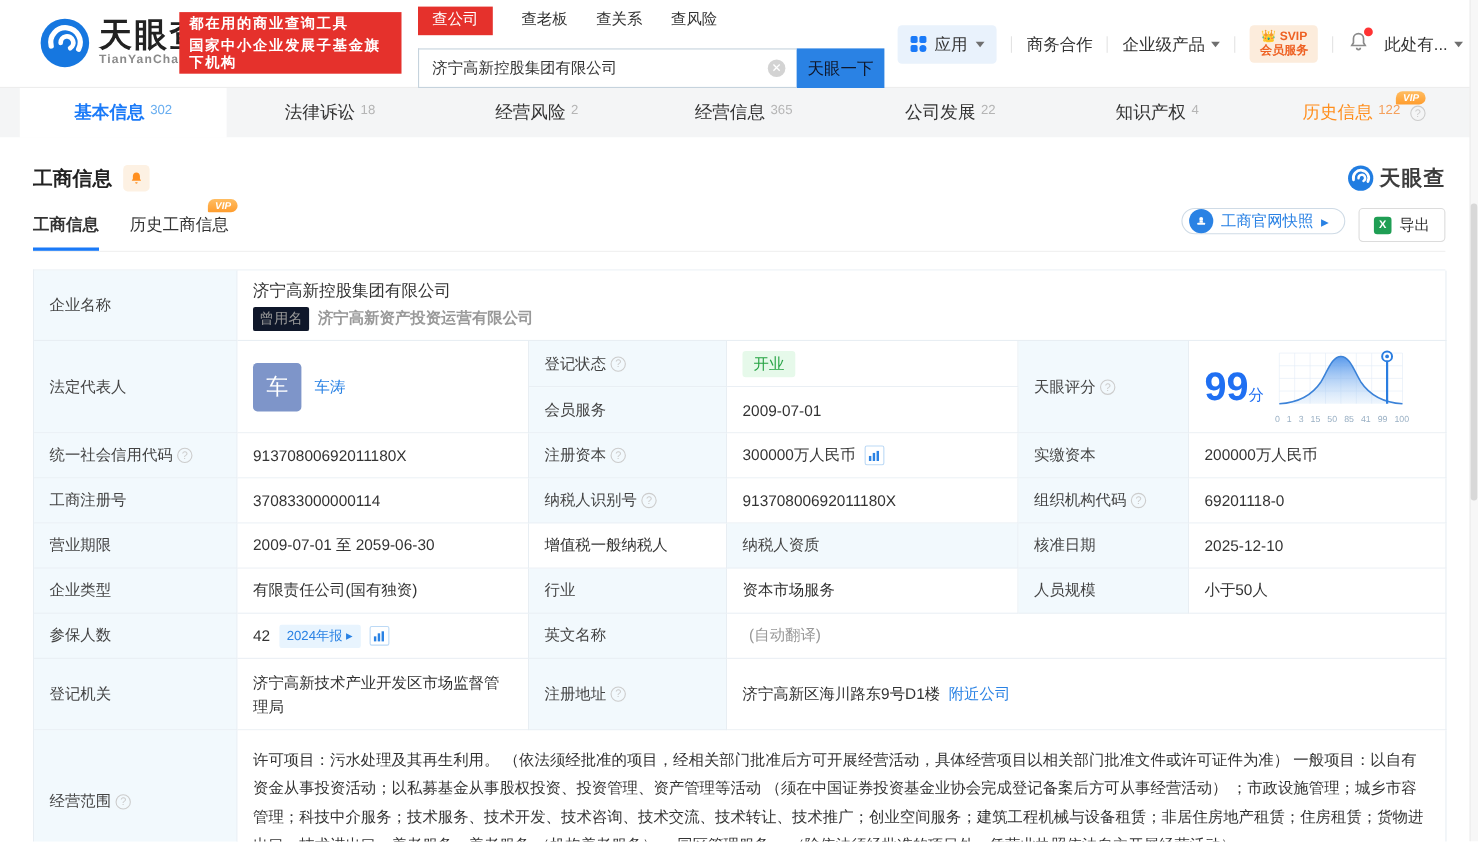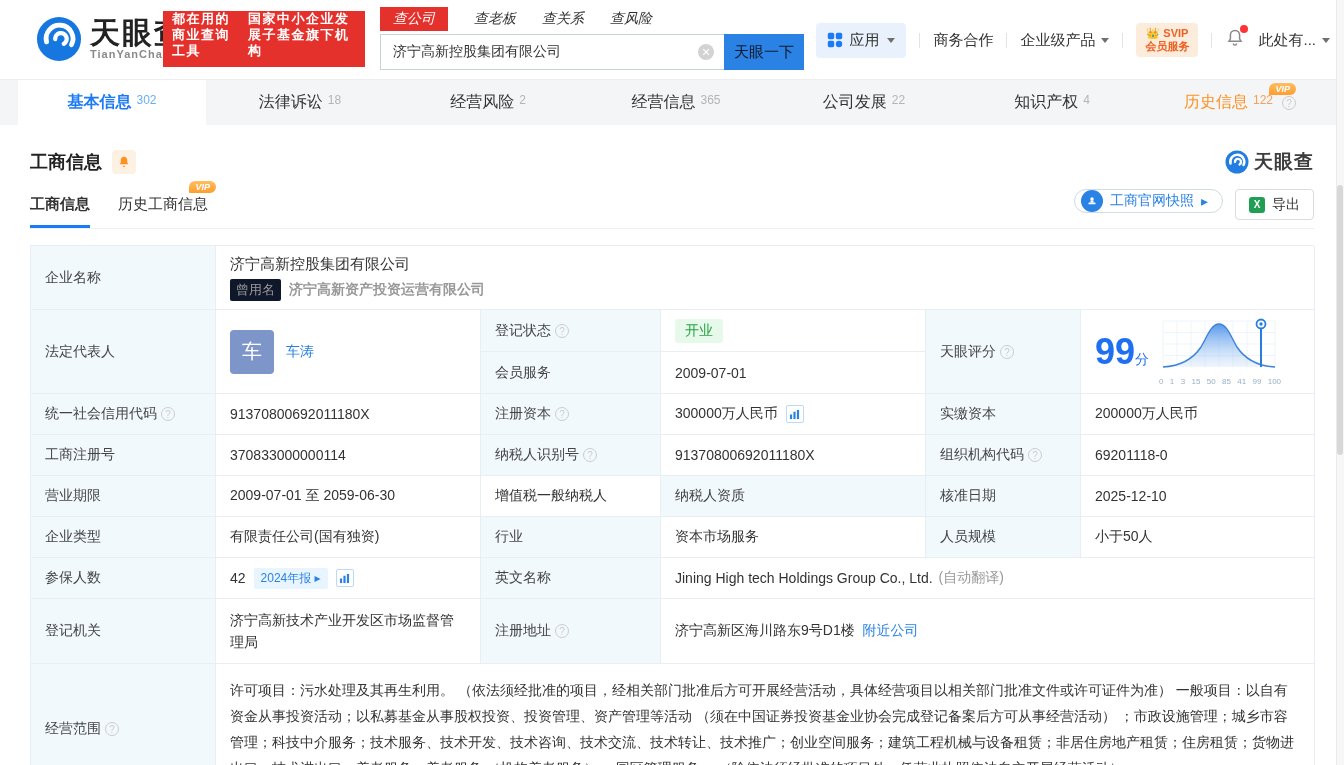--- a/index.html
+++ b/index.html
@@ -11,24 +11,24 @@
        font-family:"Liberation Sans","DejaVu Sans",sans-serif; color:var(--txt); position:relative;}
   .page{width:1344px; height:765px; position:relative;}
 
   
   .header{position:relative; height:80px; background:#fff; border-bottom:1px solid #ededed;}
   .logo-wrap{position:absolute; left:36px; top:16px; display:flex; align-items:center; gap:8px;}
   .logo-icon{width:46px; height:46px;}
   .logo-text .cn{font-size:30px; font-weight:bold; color:#222; letter-spacing:2px; line-height:30px;}
   .logo-text .en{font-size:11px; font-weight:bold; color:#8a8a8a; letter-spacing:1px;}
   .slogan{position:absolute; left:163px; top:11px; width:202px; height:56px; background:var(--red);
-          color:#fff; font-size:13px; font-weight:bold; display:flex; 
+          color:#fff; font-size:13px; font-weight:bold; display:flex; flex-direction:column;
           justify-content:center; gap:4px; padding:0 9px; letter-spacing:1.5px; line-height:16px;}
   .search-block{position:absolute; left:380px; top:6px;}
-  .search-tabs{display:flex; align-items:center; gap:26px; height:26px; margin-bottom:2px;font-style:italic;}
+  .search-tabs{display:flex; gap:26px; height:26px; margin-bottom:12px;}
   .search-tab{font-size:14px; color:#333; cursor:pointer; padding:3px 0;}
   .search-tab.active{background:var(--red); color:#fff; padding:3px 13px;}
   .search-row{display:flex;}
   .search-input-wrap{position:relative; width:344px;}
   .search-input{width:344px; height:36px; border:1px solid #c6d3dd; border-right:none; outline:none;
                 padding:0 34px 0 12px; font-size:14px; color:#333; font-family:inherit;}
   .clear-icon{position:absolute; right:10px; top:10px; width:16px; height:16px; border-radius:50%;
               background:#d3d3d3; color:#fff; font-size:11px; line-height:16px; text-align:center; cursor:pointer;}
   .search-btn{width:80px; height:36px; background:var(--blue); color:#0f172a; border:none;
               font-size:15px; cursor:pointer; font-family:inherit;}
@@ -469,21 +469,20 @@
               <rect x="1" y="6" width="2.4" height="5" fill="#2a82e4"></rect>
               <rect x="4.8" y="3" width="2.4" height="8" fill="#2a82e4"></rect>
               <rect x="8.6" y="1" width="2.4" height="10" fill="#2a82e4"></rect>
             </svg>
         </span>
       </div>
       <div class="cell lbl">
           <span>英文名称</span>
         </div>
       <div class="cell val span3">
-        <span>Jining High tech Holdings Group Co., Ltd.</span>
         <span class="en-note">(自动翻译)</span>
       </div>
 
       <div class="cell lbl h64">
           <span>登记机关</span>
         </div>
       <div class="cell val h64">
         <span class="wrapline">济宁高新技术产业开发区市场监督管理局</span>
       </div>
       <div class="cell lbl h64">

